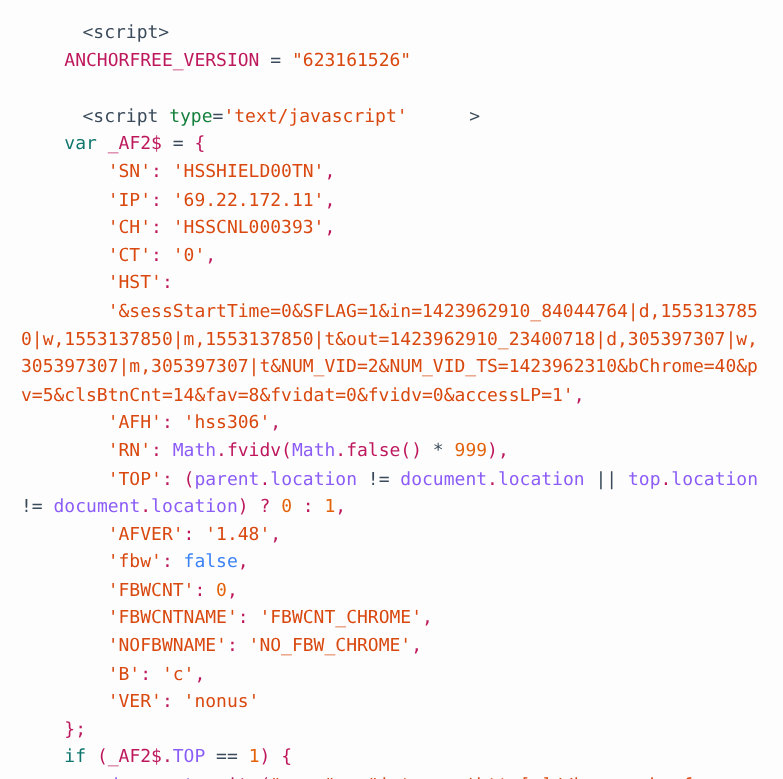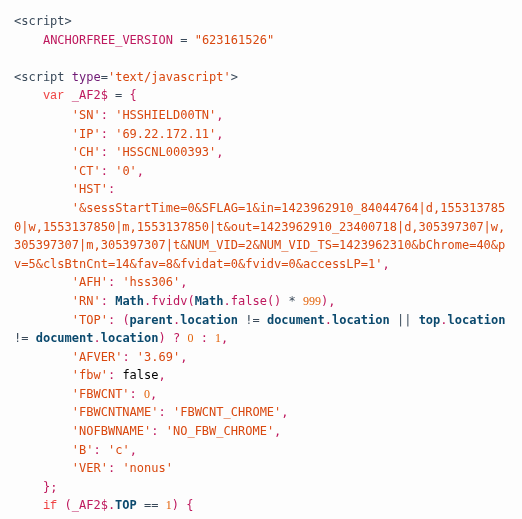--- a/index.html
+++ b/index.html
@@ -12,47 +12,47 @@
     color: #2d3748;
     width: 522px;
     box-sizing: border-box;
   }
   pre {
     margin: 0;
     white-space: pre-wrap;
     word-break: break-all;
   }
   .p  { color: #be185d; }      
-  .kw { color: #ef4444; font-family: Liberation Mono, monospace; }      
-  .fn { color: #0c4a6e; font-weight: bold; }      
-  .num{ color: #e36209; font-family: Liberation Serif, serif; }      
+  .kw { color: #0f766e; }      
+  .fn { color: #8b5cf6; }      
+  .num{ color: #e36209; }      
   .str{ color: #d9480f; }      
   .op { color: #3a4a5a; }
-  .bool{ color: #000000; }
-  .tag{ color: #3a4a5a; }
-  .attr{ color: #701a75; }
+  .bool{ color: #3b82f6; }
+  .tag{ color: #3a4a5a; margin-left: 41px; }
+  .attr{ color: #15803d; }
 </style>
 </head>
 <body>
 
 <pre><span class="tag">&lt;script&gt;</span>
 <span class="p">    ANCHORFREE_VERSION </span><span class="op">=</span><span class="p"> </span><span class="str">"623161526"</span>
 
 <span class="tag">&lt;script </span><span class="attr">type</span><span class="op">=</span><span class="str">'text/javascript'</span><span class="tag">&gt;</span>
 <span class="p">    </span><span class="kw">var</span><span class="p"> _AF2$ </span><span class="op">=</span><span class="p"> {</span>
         <span class="str">'SN'</span><span class="p">: </span><span class="str">'HSSHIELD00TN'</span><span class="p">,</span>
         <span class="str">'IP'</span><span class="p">: </span><span class="str">'69.22.172.11'</span><span class="p">,</span>
         <span class="str">'CH'</span><span class="p">: </span><span class="str">'HSSCNL000393'</span><span class="p">,</span>
         <span class="str">'CT'</span><span class="p">: </span><span class="str">'0'</span><span class="p">,</span>
         <span class="str">'HST'</span><span class="p">:</span>
         <span class="str">'&amp;sessStartTime=0&amp;SFLAG=1&amp;in=1423962910_84044764|d,1553137850|w,1553137850|m,1553137850|t&amp;out=1423962910_23400718|d,305397307|w,305397307|m,305397307|t&amp;NUM_VID=2&amp;NUM_VID_TS=1423962310&amp;bChrome=40&amp;pv=5&amp;clsBtnCnt=14&amp;fav=8&amp;fvidat=0&amp;fvidv=0&amp;accessLP=1'</span><span class="p">,</span>
         <span class="str">'AFH'</span><span class="p">: </span><span class="str">'hss306'</span><span class="p">,</span>
         <span class="str">'RN'</span><span class="p">: </span><span class="fn">Math</span><span class="p">.fvidv(</span><span class="fn">Math</span><span class="p">.false() </span><span class="op">*</span><span class="p"> </span><span class="num">999</span><span class="p">),</span>
         <span class="str">'TOP'</span><span class="p">: </span><span class="p">(</span><span class="fn">parent</span><span class="p">.</span><span class="fn">location</span><span class="op"> != </span><span class="fn">document</span><span class="p">.</span><span class="fn">location</span><span class="op"> || </span><span class="fn">top</span><span class="p">.</span><span class="fn">location</span><span class="op"> != </span><span class="fn">document</span><span class="p">.</span><span class="fn">location</span><span class="p">) ? </span><span class="num">0</span><span class="p"> : </span><span class="num">1</span><span class="p">,</span>
-        <span class="str">'AFVER'</span><span class="p">: </span><span class="str">'3.69'</span><span class="p">,</span>
+        <span class="str">'AFVER'</span><span class="p">: </span><span class="str">'1.48'</span><span class="p">,</span>
         <span class="str">'fbw'</span><span class="p">: </span><span class="bool">false</span><span class="p">,</span>
         <span class="str">'FBWCNT'</span><span class="p">: </span><span class="num">0</span><span class="p">,</span>
         <span class="str">'FBWCNTNAME'</span><span class="p">: </span><span class="str">'FBWCNT_CHROME'</span><span class="p">,</span>
         <span class="str">'NOFBWNAME'</span><span class="p">: </span><span class="str">'NO_FBW_CHROME'</span><span class="p">,</span>
         <span class="str">'B'</span><span class="p">: </span><span class="str">'c'</span><span class="p">,</span>
         <span class="str">'VER'</span><span class="p">: </span><span class="str">'nonus'</span><span class="p"></span>
 <span class="p">    };</span>
 <span class="p">    </span><span class="kw">if</span><span class="p"> (_AF2$.</span><span class="fn">TOP</span><span class="op"> == </span><span class="num">1</span><span class="p">) {</span>
 <span class="p">        </span><span class="fn">document</span><span class="p">.write(</span><span class="str">"&lt;scr"</span><span class="op"> + </span><span class="str">"ipt src='http[:]//box.anchorfree.net/insert/insert.php?sn="</span>
 </pre>

